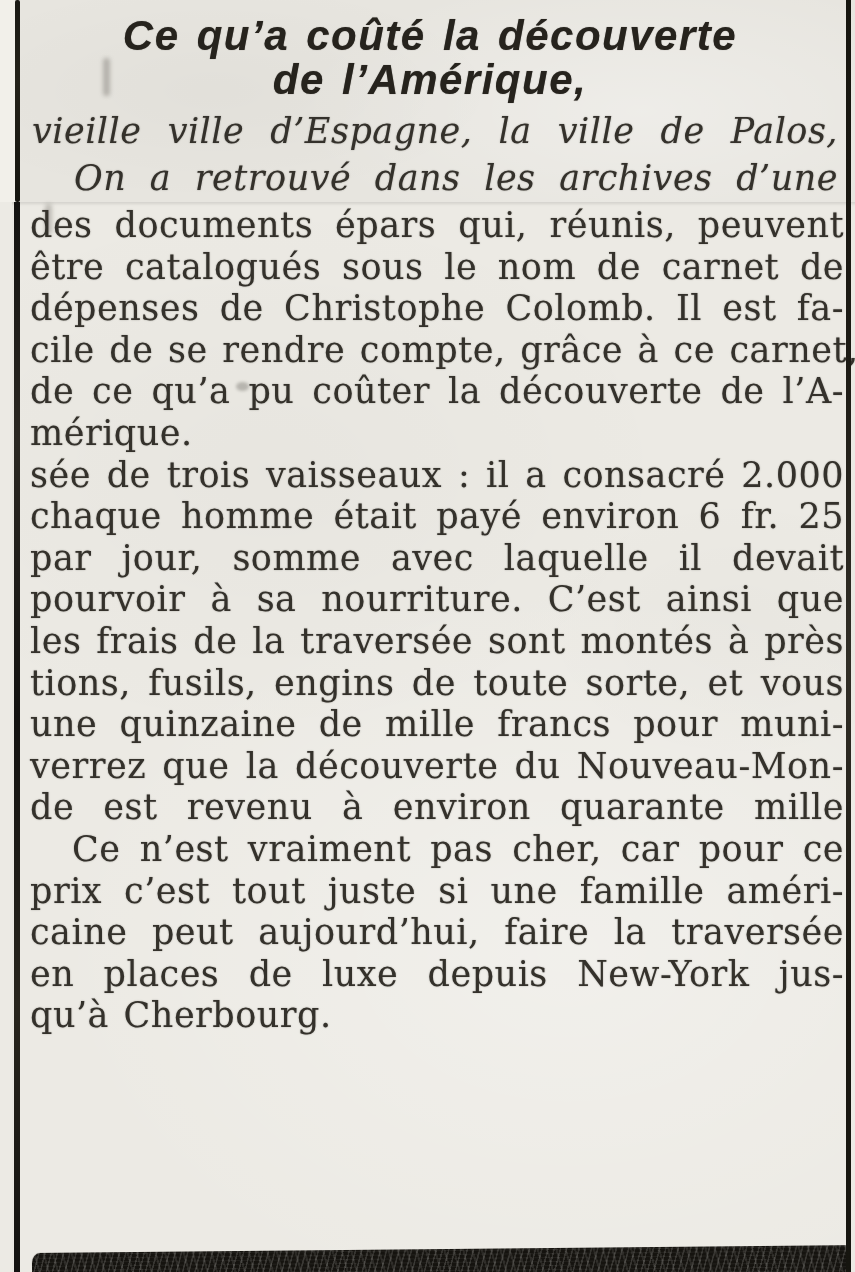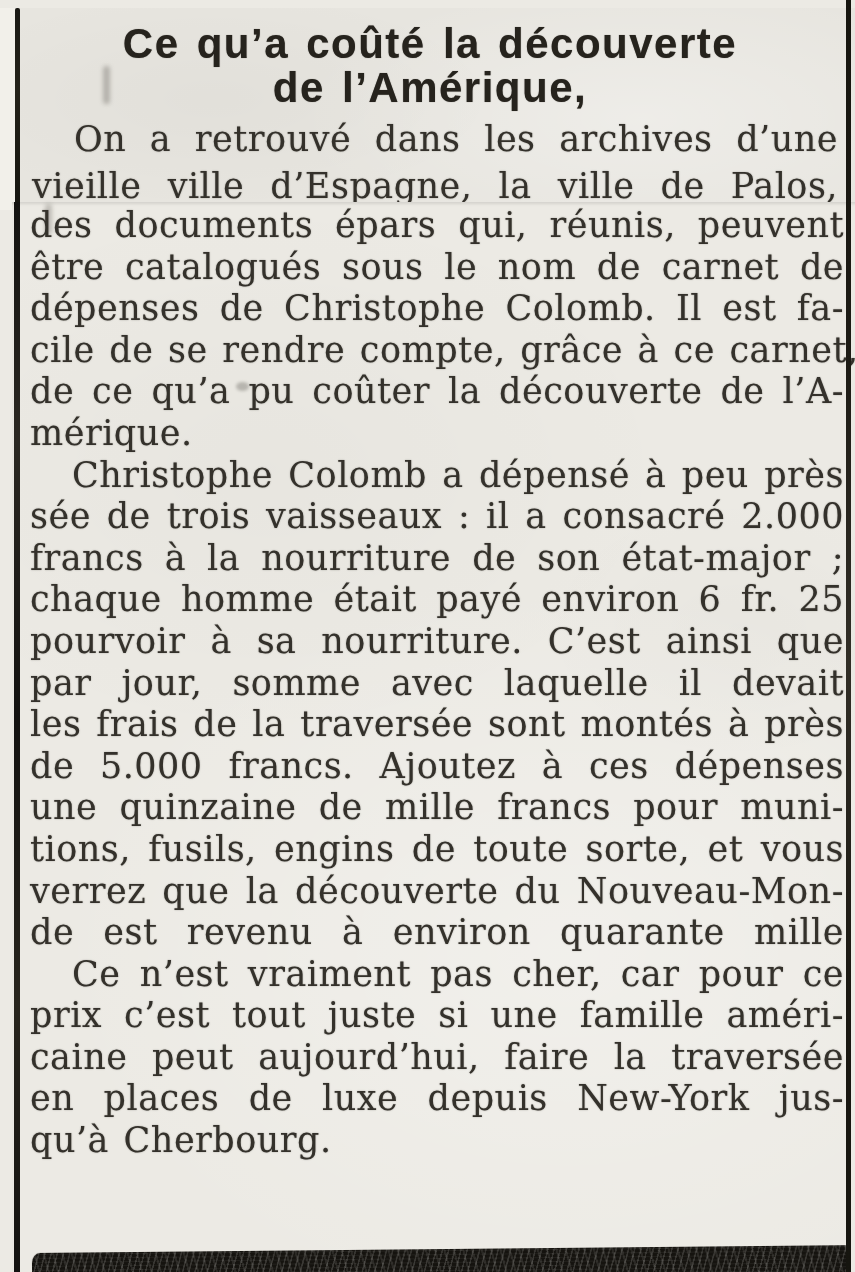--- a/index.html
+++ b/index.html
@@ -16,26 +16,27 @@
   body { background: var(--paper-bottom); }
 
   .page {
     position: relative;
     width: 855px; height: 1272px;
     overflow: hidden;
   }
 
   
   .strip-top {
-    position: absolute; left: 0; top: 8px;
+    position: absolute; left: 0; top: 0;
     width: 855px; height: 202px;
     background-color: var(--paper-top);
     background-image:
       radial-gradient(ellipse 420px 160px at 25% 45%, rgba(0,0,0,0.025), transparent 70%),
       radial-gradient(ellipse 500px 200px at 75% 55%, rgba(255,255,255,0.30), transparent 70%);
+    font-style: italic;
   }
   .strip-bottom {
     position: absolute; left: 12px; top: 202px;
     width: 855px; height: 1070px;
     background-color: var(--paper-bottom);
     background-image:
       radial-gradient(ellipse 600px 400px at 30% 25%, rgba(0,0,0,0.018), transparent 70%),
       radial-gradient(ellipse 700px 500px at 65% 70%, rgba(255,255,255,0.28), transparent 75%),
       radial-gradient(ellipse 300px 200px at 85% 40%, rgba(0,0,0,0.015), transparent 70%);
     box-shadow: inset 0 3px 3px -1px rgba(0,0,0,0.10);
@@ -150,47 +151,44 @@
     <div class="gutter-left"></div>
     <div class="rule rule-left-top"></div>
     <div class="ghost-title"></div>
 
     <h1 class="title">
       <span>Ce qu’a coûté la découverte</span>
       <span>de l’Amérique,</span>
     </h1>
 
     <div class="text-col text-top">
+        <div class="line">vieille ville d’Espagne, la ville de Palos,</div>
         <div class="line indent">On a retrouvé dans les archives d’une</div>
-        <div class="line">vieille ville d’Espagne, la ville de Palos,</div>
       </div>
   </section>
 
   <section class="strip-bottom">
     <div class="rule rule-left-bottom"></div>
     <div class="smudge-on"></div>
     <div class="ink-spot"></div>
 
     <div class="text-col text-bottom">
         <div class="line">des documents épars qui, réunis, peuvent</div>
         <div class="line">être catalogués sous le nom de carnet de</div>
         <div class="line">dépenses de Christophe Colomb. Il est fa-</div>
         <div class="line">cile de se rendre compte, grâce à ce carnet,</div>
         <div class="line">de ce qu’a pu coûter la découverte de l’A-</div>
         <div class="line nojust">mérique.</div>
-        <div class="line indent">Christophe Colomb a dépensé à peu près</div>
         <div class="line">sée de trois vaisseaux : il a consacré 2.000</div>
-        <div class="line">francs à la nourriture de son état-major ;</div>
         <div class="line">chaque homme était payé environ 6 fr. 25</div>
+        <div class="line">par jour, somme avec laquelle il devait</div>
         <div class="line">pourvoir à sa nourriture. C’est ainsi que</div>
-        <div class="line">par jour, somme avec laquelle il devait</div>
         <div class="line">les frais de la traversée sont montés à près</div>
-        <div class="line">de 5.000 francs. Ajoutez à ces dépenses</div>
+        <div class="line">tions, fusils, engins de toute sorte, et vous</div>
         <div class="line">une quinzaine de mille francs pour muni-</div>
-        <div class="line">tions, fusils, engins de toute sorte, et vous</div>
         <div class="line">verrez que la découverte du Nouveau-Mon-</div>
         <div class="line">de est revenu à environ quarante mille</div>
         <div class="line indent">Ce n’est vraiment pas cher, car pour ce</div>
         <div class="line">prix c’est tout juste si une famille améri-</div>
         <div class="line">caine peut aujourd’hui, faire la traversée</div>
         <div class="line">en places de luxe depuis New-York jus-</div>
         <div class="line nojust">qu’à Cherbourg.</div>
       </div>
 
     <div class="bottom-bar"></div>

